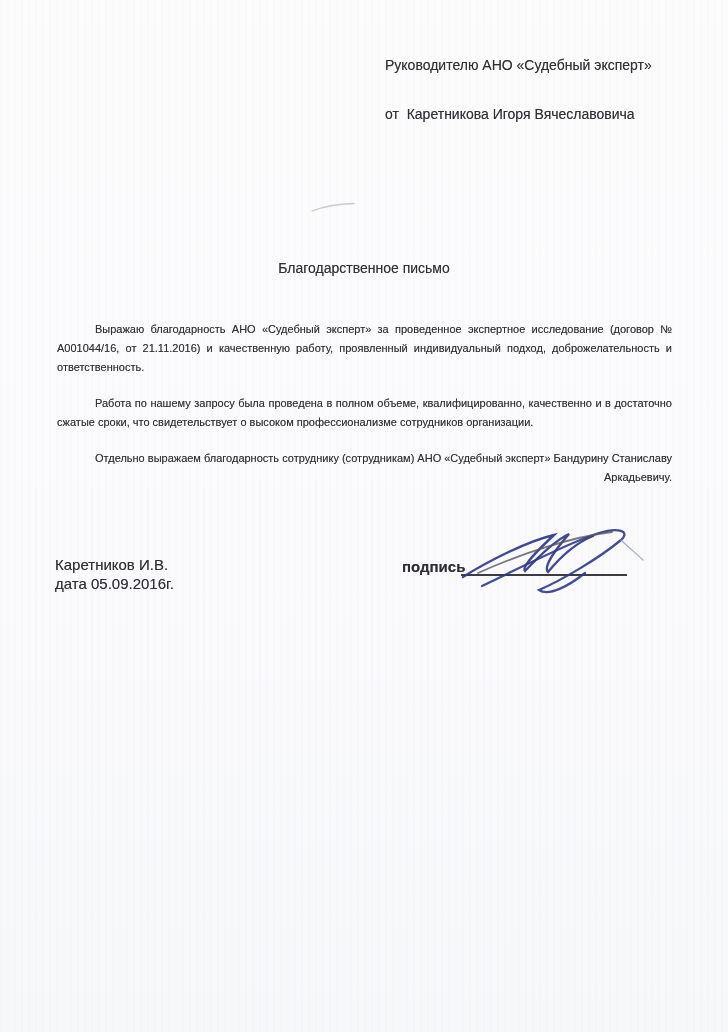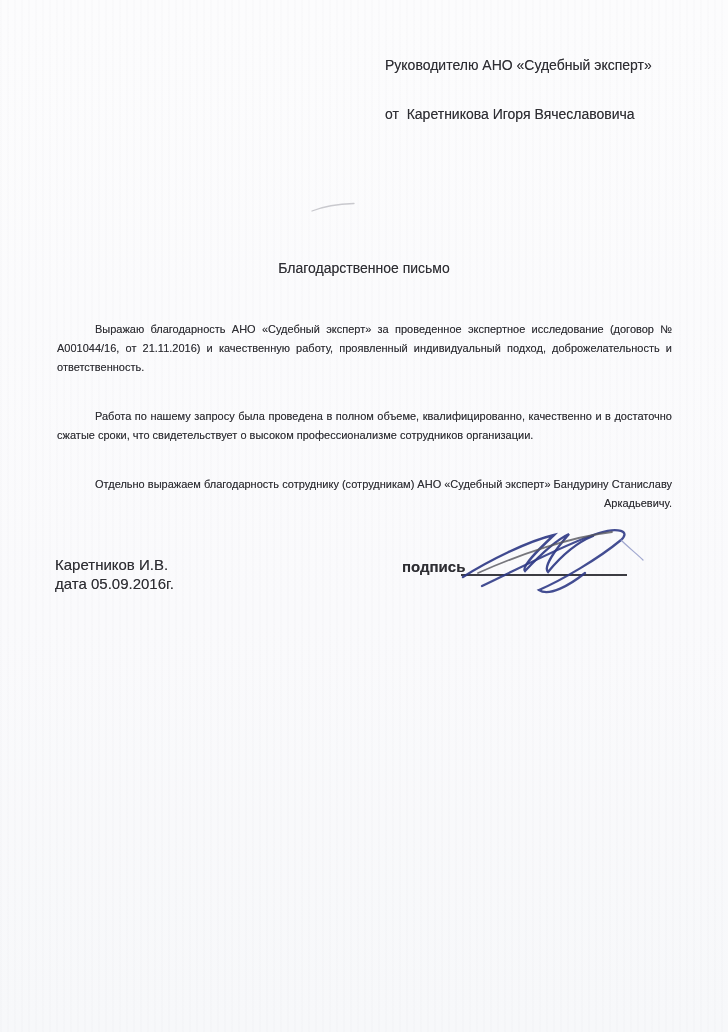--- a/index.html
+++ b/index.html
@@ -54,21 +54,21 @@
     top: 320px;
     width: 615px;
     font-size: 11px;
     line-height: 19px;
   }
   .body-block p {
     margin: 0 0 10px 0;
     text-align: justify;
     text-indent: 38px;
   }
-  .body-block p.gap-before { margin-top: 30px; }
+  .body-block p.gap-before { margin-top: 17px; }
   .body-block p.no-indent {
     text-indent: 0;
     text-align: right;
   }
   .sig-left {
     position: absolute;
     left: 55px;
     top: 555px;
     font-size: 15px;
     line-height: 19px;

